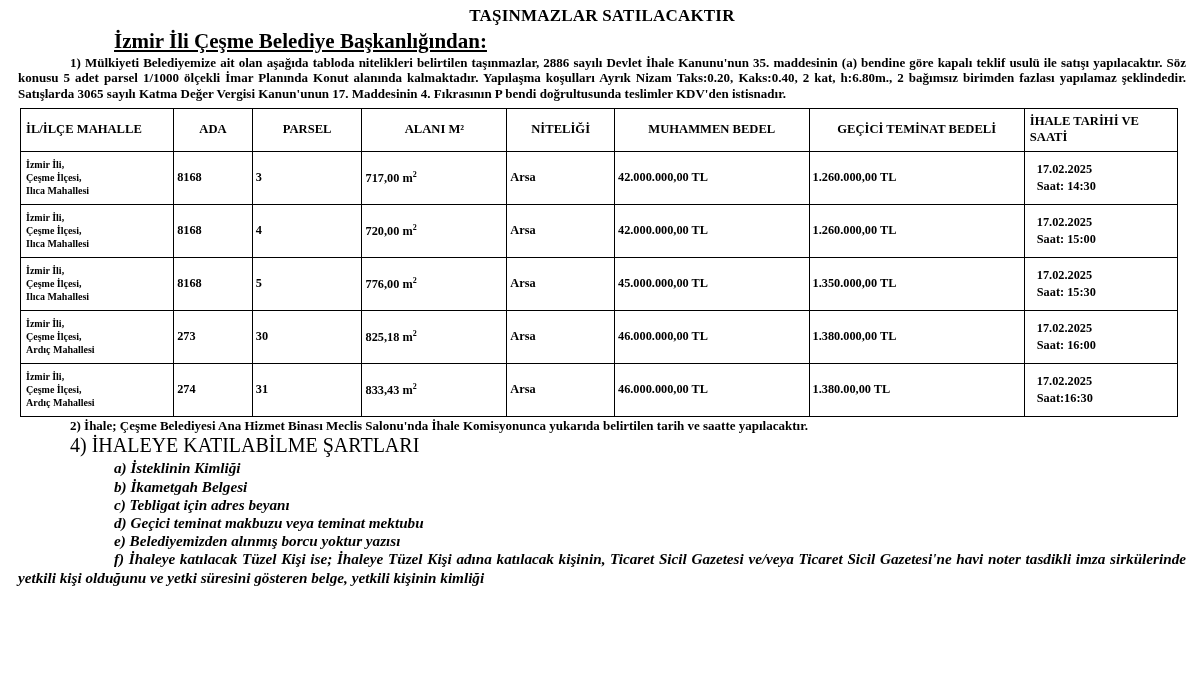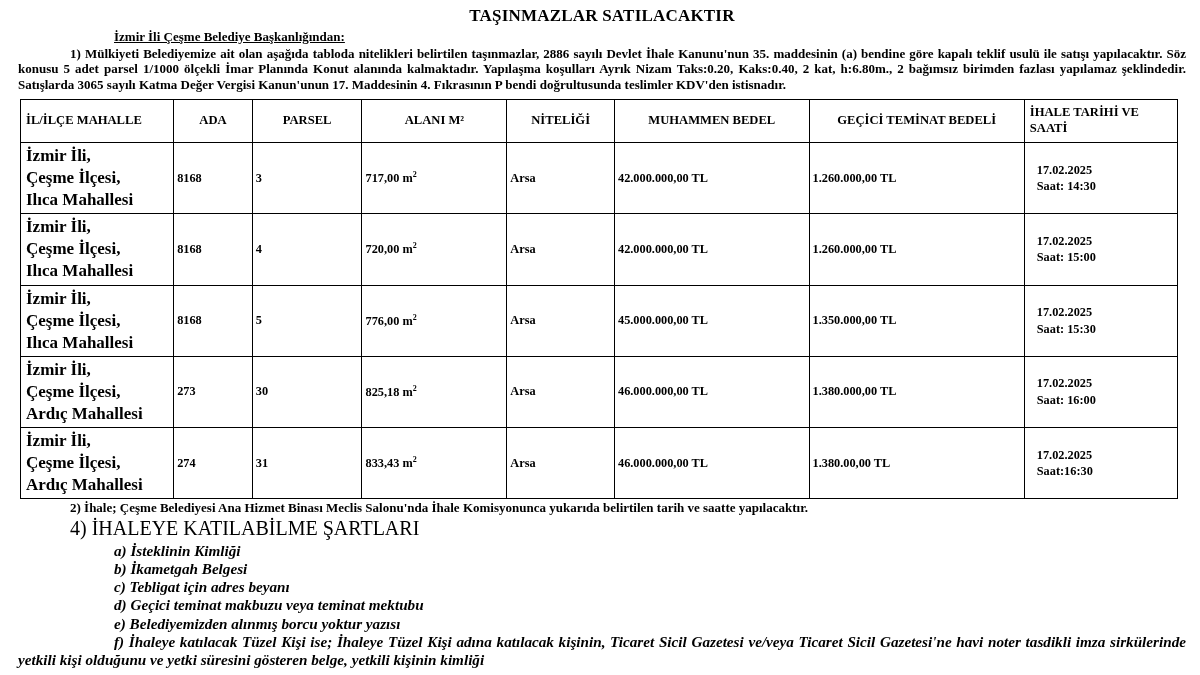--- a/index.html
+++ b/index.html
@@ -27,21 +27,21 @@
   }
   .title {
     text-align: center;
     font-weight: bold;
     font-size: 17px;
     letter-spacing: 0.2px;
     margin: 2px 0 0 0;
   }
   .subtitle {
     font-weight: bold;
-    font-size: 13px;
+    font-size: 21px;
     text-decoration: underline;
     margin: 3px 0 0 96px;
   }
   p.para {
     margin: 1px 0 0 0;
     font-size: 13px;
     line-height: 1.18;
     text-align: justify;
     font-weight: bold;
     text-justify: inter-word;
@@ -74,21 +74,21 @@
     text-align: left;
     padding-left: 5px;
   }
   table.tbl tbody td {
     height: 48px;
     text-align: left;
   }
   table.tbl tbody td.mahalle {
     text-align: left;
     line-height: 1.3;
-    font-size: 17px;
+    font-size: 10px;
     padding-left: 5px;
   }
   table.tbl tbody td.tarih {
     text-align: left;
     padding-left: 12px;
     line-height: 1.35;
   }
   sup { font-size: 8px; vertical-align: super; }
 
   .list {

